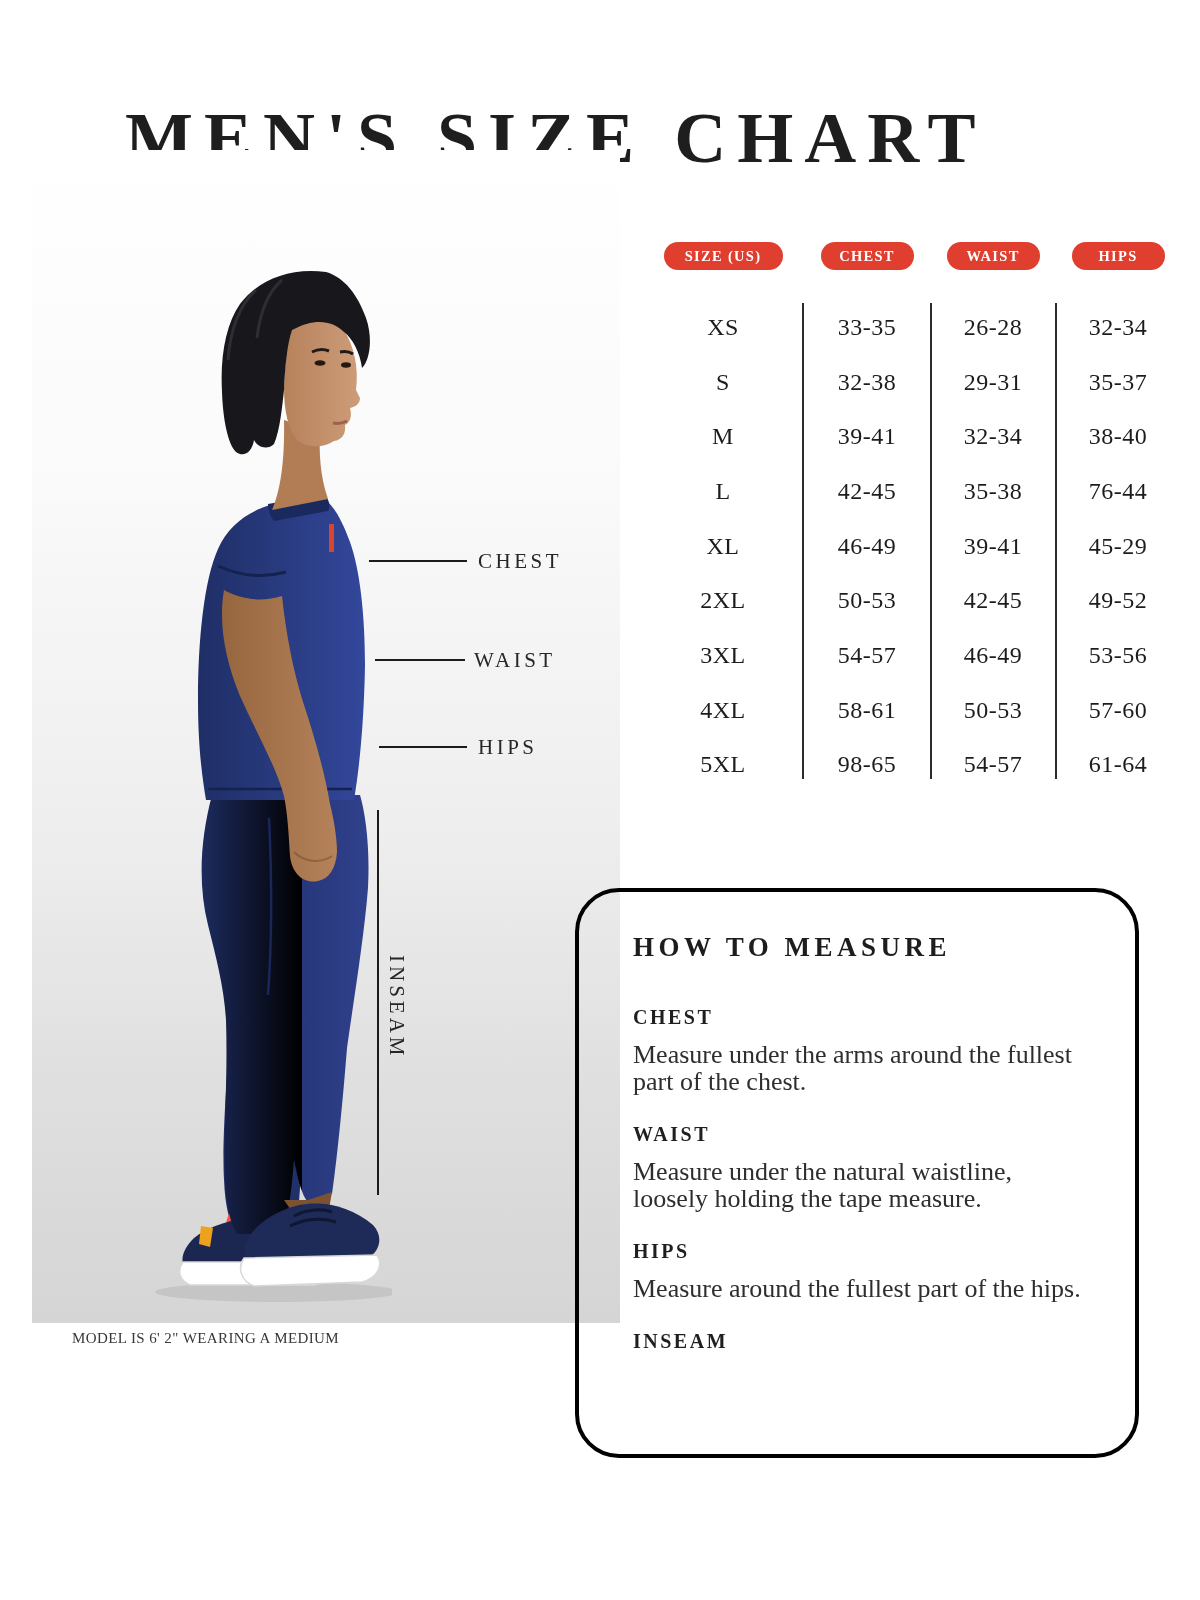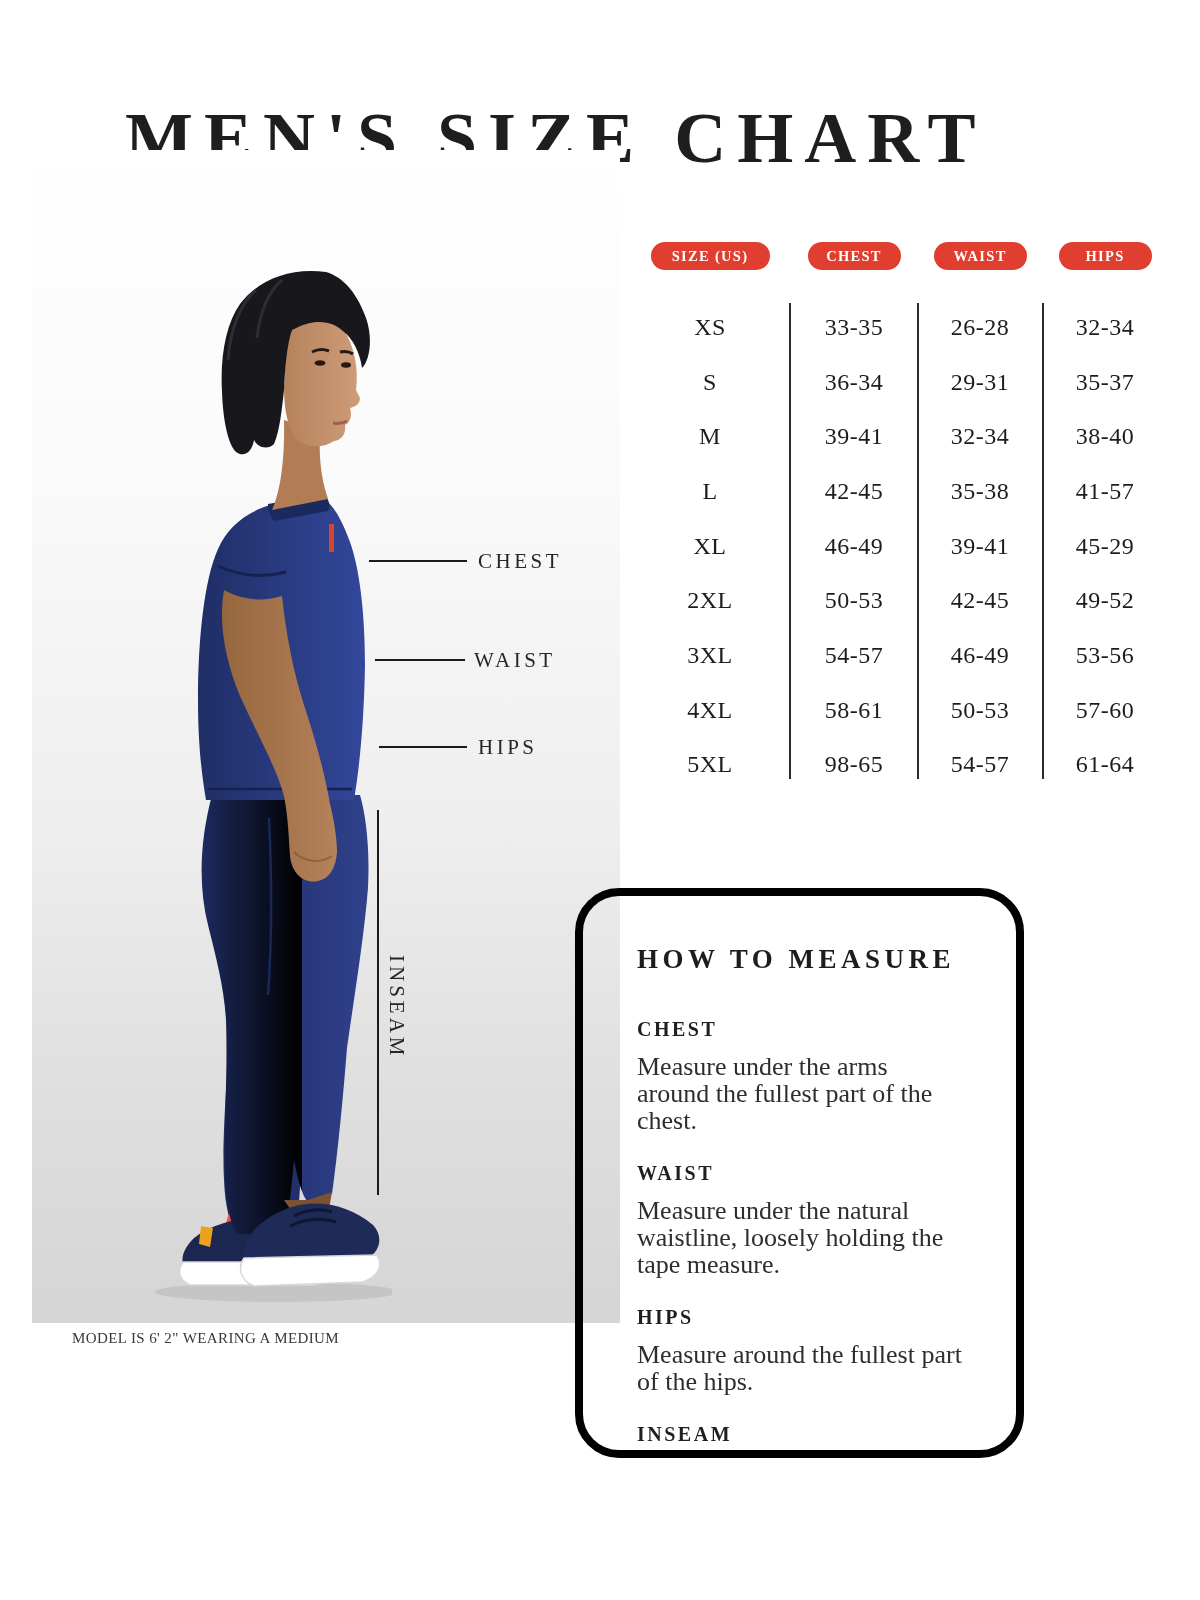--- a/index.html
+++ b/index.html
@@ -27,42 +27,42 @@
     color:#262626; white-space:nowrap;
   }
   .measure-label.vertical {
     writing-mode:vertical-rl; letter-spacing:4px;
   }
   .model-caption {
     position:absolute; left:40px; top:1330px;
     font-size:15px; letter-spacing:0.4px; color:#383838;
   }
   
-  .size-table { position:absolute; left:598px; top:242px; width:538px; }
+  .size-table { position:absolute; left:611px; top:242px; width:538px; }
   .t-head { display:flex; }
   .t-cell { display:flex; align-items:center; justify-content:center; }
   .c1 { width:160px; } .c2 { width:128px; } .c3 { width:124px; } .c4 { width:126px; }
   .pill {
     display:inline-block; height:28px; line-height:28px; border-radius:14px;
     background:#E03E2F; color:#ffffff; font-size:14.5px; font-weight:700;
     letter-spacing:1.3px; text-align:center;
   }
   .pill.w-size { width:119px; } .pill.w-std { width:93px; }
   .t-rows { margin-top:30px; position:relative; }
   .t-row { display:flex; height:54.7px; align-items:center; }
   .t-row .t-cell { font-size:24px; letter-spacing:0.5px; color:#1c1c1c; }
   .t-sep {
     position:absolute; top:3px; width:2px; height:476px; background:#2b2b2b;
   }
   .t-sep.s1 { left:159px; } .t-sep.s2 { left:287px; } .t-sep.s3 { left:412px; }
   
   .htm-box {
-    position:absolute; left:543px; top:888px; width:449px; height:570px;
-    border:8px solid #000000; border-radius:44px; background:transparent;
-    padding:12px 54px;
+    position:absolute; left:543px; top:888px; width:564px; height:570px;
+    border:4px solid #000000; border-radius:44px; background:transparent;
+    padding:4px 54px;
   }
   .htm-title {
     margin-top:34px; font-size:27px; font-weight:700; letter-spacing:4.5px;
     color:#1d1d1d; line-height:34px;
   }
   .htm-section-label {
     margin-top:26px; font-size:20px; font-weight:700; letter-spacing:2.5px;
     color:#1f1f1f; line-height:26px;
   }
   .htm-section-label.first { margin-top:40px; }
@@ -229,35 +229,35 @@
       <div class="t-sep s3"></div>
 
       <div class="t-row">
         <div class="t-cell c1">XS</div>
         <div class="t-cell c2">33-35</div>
         <div class="t-cell c3">26-28</div>
         <div class="t-cell c4">32-34</div>
       </div>
       <div class="t-row">
         <div class="t-cell c1">S</div>
-        <div class="t-cell c2">36-34</div>
+        <div class="t-cell c2">32-38</div>
         <div class="t-cell c3">29-31</div>
         <div class="t-cell c4">35-37</div>
       </div>
       <div class="t-row">
         <div class="t-cell c1">M</div>
         <div class="t-cell c2">39-41</div>
         <div class="t-cell c3">32-34</div>
         <div class="t-cell c4">38-40</div>
       </div>
       <div class="t-row">
         <div class="t-cell c1">L</div>
         <div class="t-cell c2">42-45</div>
         <div class="t-cell c3">35-38</div>
-        <div class="t-cell c4">41-57</div>
+        <div class="t-cell c4">76-44</div>
       </div>
       <div class="t-row">
         <div class="t-cell c1">XL</div>
         <div class="t-cell c2">46-49</div>
         <div class="t-cell c3">39-41</div>
         <div class="t-cell c4">45-29</div>
       </div>
       <div class="t-row">
         <div class="t-cell c1">2XL</div>
         <div class="t-cell c2">50-53</div>

